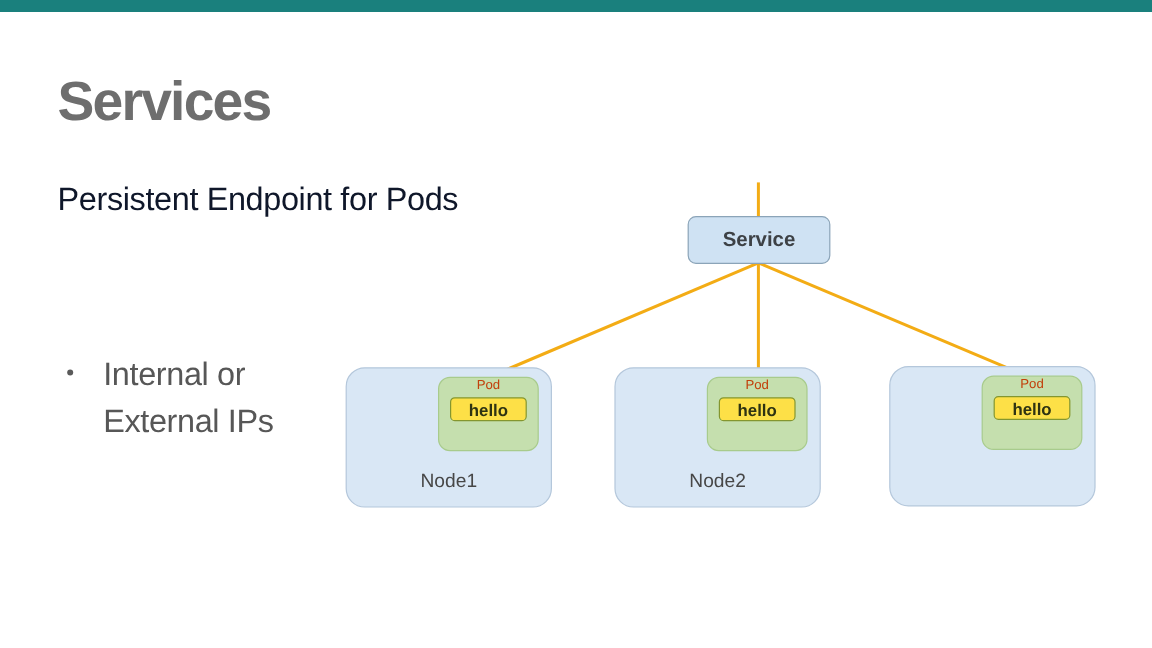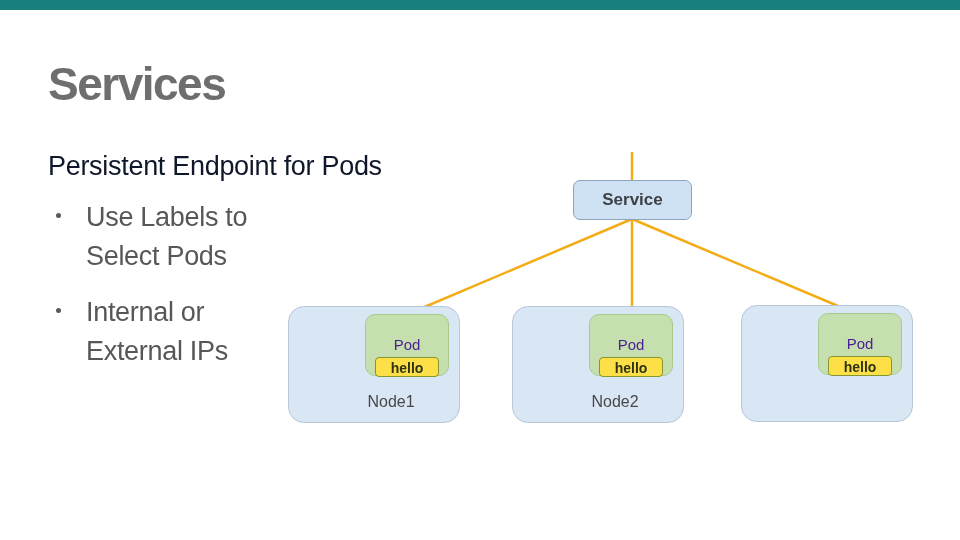--- a/index.html
+++ b/index.html
@@ -24,26 +24,26 @@
 
   
   .lines{position:absolute;left:0;top:0;width:960px;height:540px;pointer-events:none;}
   .connector{stroke:#f3ac15;stroke-width:2.5;fill:none;}
 
   .node{position:absolute;width:170px;height:115px;background:#d9e7f5;
         border:1px solid #b4c7db;border-radius:16px;}
   .node-1{left:288px;top:306px;}
   .node-2{left:512px;top:306px;}
   .node-3{left:741px;top:305px;}
-  .node-label{position:absolute;left:17px;bottom:11px;width:100%;text-align:center;
+  .node-label{position:absolute;left:0;bottom:11px;width:100%;text-align:center;
               font-size:16px;color:#474747;}
 
   .pod{position:absolute;top:7px;right:10px;width:82px;height:60px;
        background:#c5dfae;border:1px solid #a8cb8c;border-radius:10px;}
-  .pod-label{margin-top:21px;text-align:center;font-size:15px;color:#4c1d95;}
+  .pod-label{margin-top:0;text-align:center;font-size:11px;color:#c2410c;}
   .badge{width:64px;height:20px;margin:4px auto 0 auto;background:#fde047;
          border:1px solid #84962f;border-radius:4px;text-align:center;
          font-size:14px;font-weight:bold;color:#2e3312;line-height:20px;
          box-sizing:border-box;}
 
   .service{position:absolute;left:573px;top:180px;width:119px;height:40px;
            background:#cfe2f3;border:1.5px solid #8ba4b8;border-radius:7px;
            display:flex;align-items:center;justify-content:center;box-sizing:border-box;}
   .service-label{font-size:17px;font-weight:bold;color:#3d4145;}
 </style>
@@ -51,25 +51,20 @@
 <body>
 
 <div class="slide">
 
   <div class="accent-bar"></div>
 
   <div class="title">Services</div>
 
   <div class="subtitle">Persistent Endpoint for Pods</div>
 
-  <div class="bullet bullet-1">
-    <div class="dot"></div>
-    <div class="bullet-text">Use Labels to
-Select Pods</div>
-  </div>
 
   <div class="bullet bullet-2">
     <div class="dot"></div>
     <div class="bullet-text">Internal or
 External IPs</div>
   </div>
 
   <svg class="lines" viewBox="0 0 960 540">
     <line class="connector" x1="632" y1="152" x2="632" y2="181"></line>
     <line class="connector" x1="632" y1="219" x2="408" y2="314"></line>

